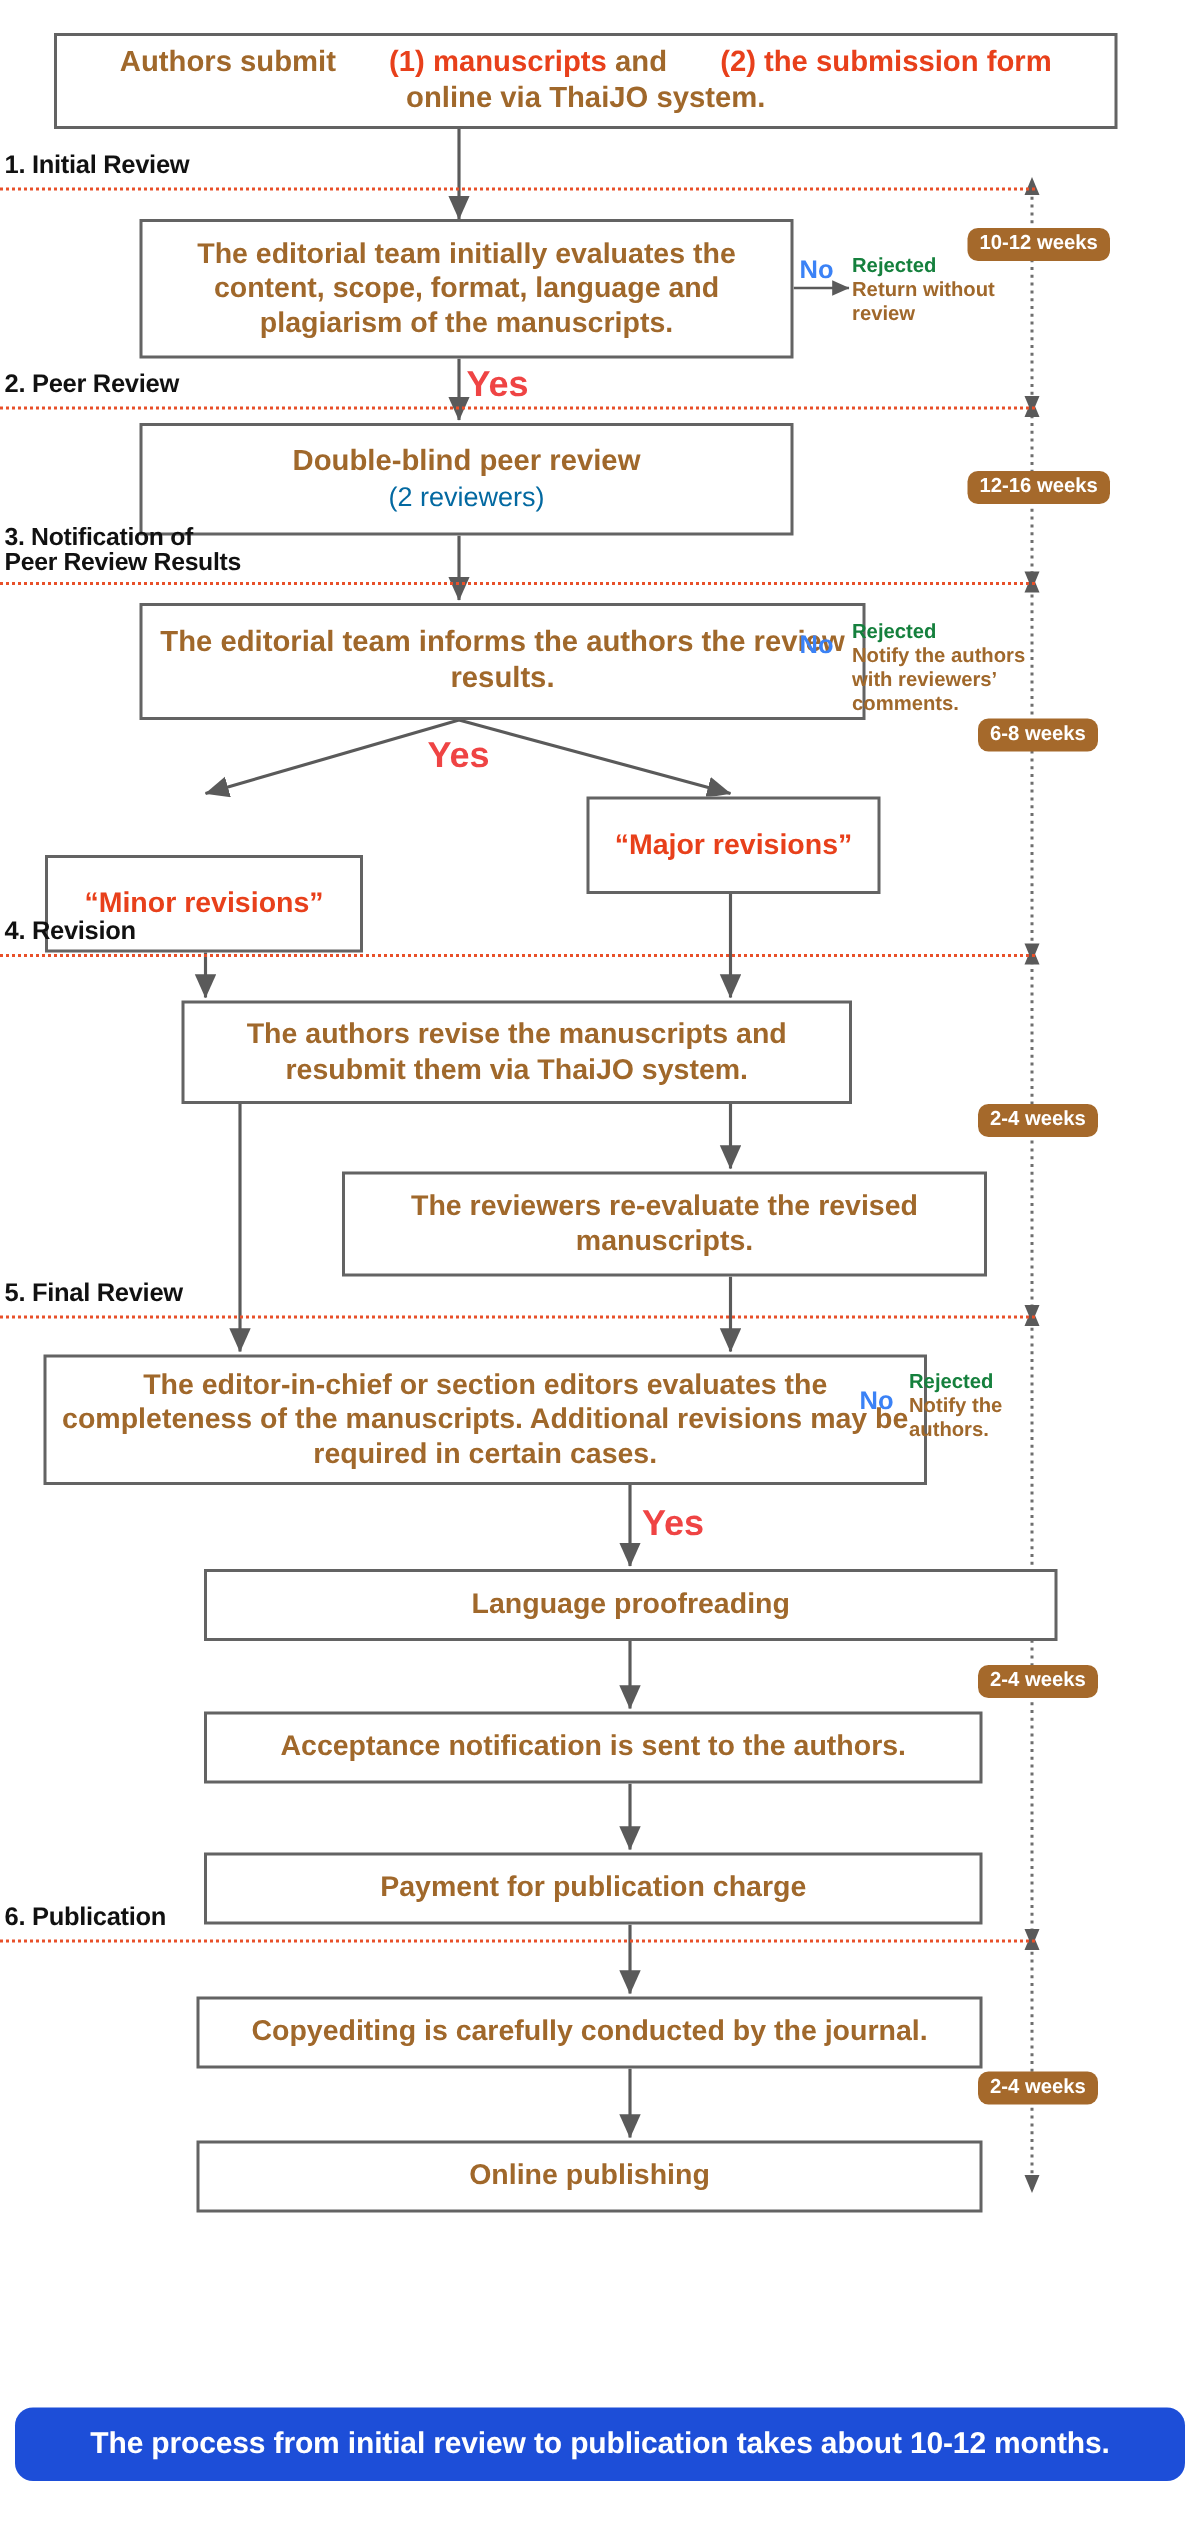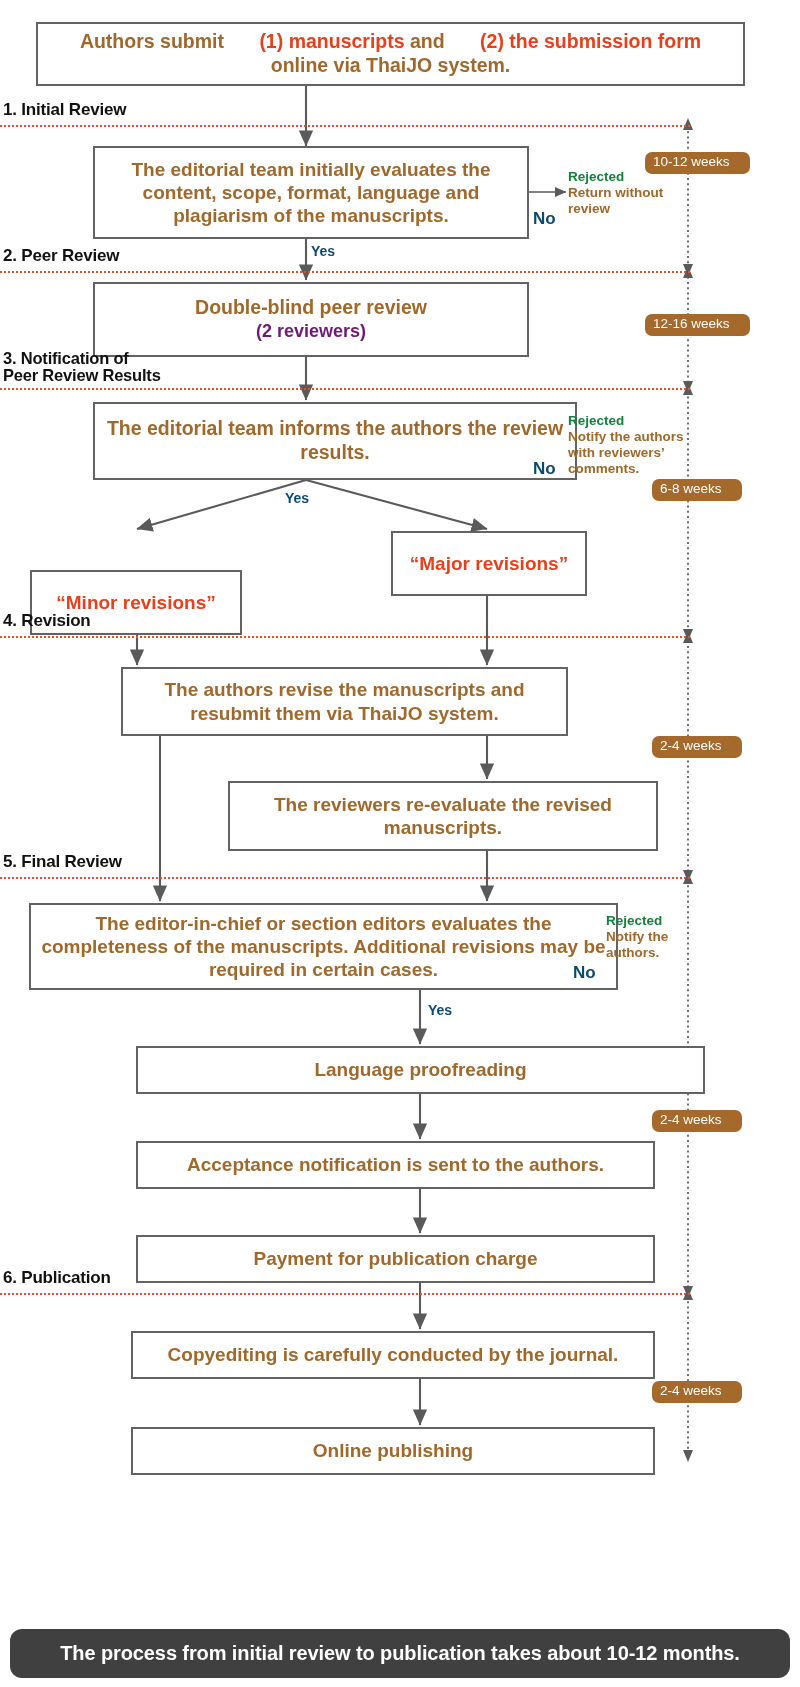--- a/index.html
+++ b/index.html
@@ -16,21 +16,21 @@
     box-sizing:border-box;
     border:2px solid #636363;
     background:#ffffff;
     display:flex;align-items:center;justify-content:center;
     text-align:center;
     color:#A0682B;
     font-weight:bold;
     line-height:1.22;
     padding:4px 10px;
   }
-  .box .sub{font-weight:bold;color:#701a75;text-align:center;}
+  .box .sub{font-weight:normal;color:#0369a1;text-align:center;}
 
   .sec-label{
     position:absolute;
     color:#111111;
     font-weight:bold;
     font-size:17px;
     letter-spacing:-0.2px;
     white-space:pre-line;
     line-height:1.04;
     z-index:6;
@@ -42,51 +42,50 @@
     left:0;
     height:0;
     border-top:2px dotted #E8502A;
     z-index:4;
   }
 
   .badge{
     position:absolute;
     background:#A5692B;
     color:#ffffff;
-    font-weight:normal;
+    font-weight:bold;
     font-size:13.5px;
     border-radius:7px;
-    padding:3px 20px 4px 8px;
+    padding:3px 8px 4px 8px;
     white-space:nowrap;
     z-index:7;
     line-height:1.1;
   }
 
   .lbl{position:absolute;font-weight:bold;z-index:6;white-space:nowrap;}
-  .lbl-yes{color:#0c4a6e;font-size:14px;}
-  .lbl-no{color:#0c4a6e;font-size:17px;margin-top:39px;}
+  .lbl-yes{color:#ef4444;font-size:24px;}
+  .lbl-no{color:#3b82f6;font-size:17px;}
 
   .note{
     position:absolute;z-index:6;
     color:#A0682B;font-size:13.5px;font-weight:bold;
     line-height:1.18;
   }
   .note .hd{color:#15803d;display:block;}
 
   .red{color:#E8401B;margin-left:30px;}
 
   .banner{
     position:absolute;
-    background:#404040;color:#ffffff;
+    background:#1d4ed8;color:#ffffff;
     font-weight:bold;font-size:20px;
     border-radius:12px;
     display:flex;align-items:center;justify-content:center;
     text-align:left;
     letter-spacing:-0.1px;
-    margin-top:24px;
   }
 </style>
 </head>
 <body>
 
 <div id="stage">
 
   <svg id="wires" viewBox="0 0 800 1687">
     <defs>
       <marker id="ah" markerWidth="9" markerHeight="9" refX="7.4" refY="3.4" orient="auto">

